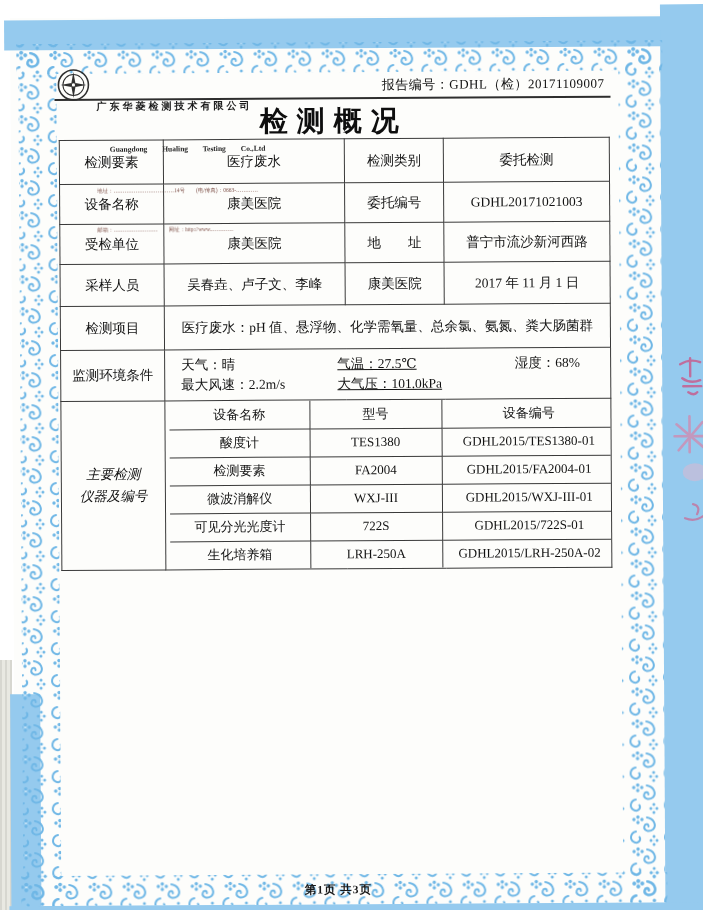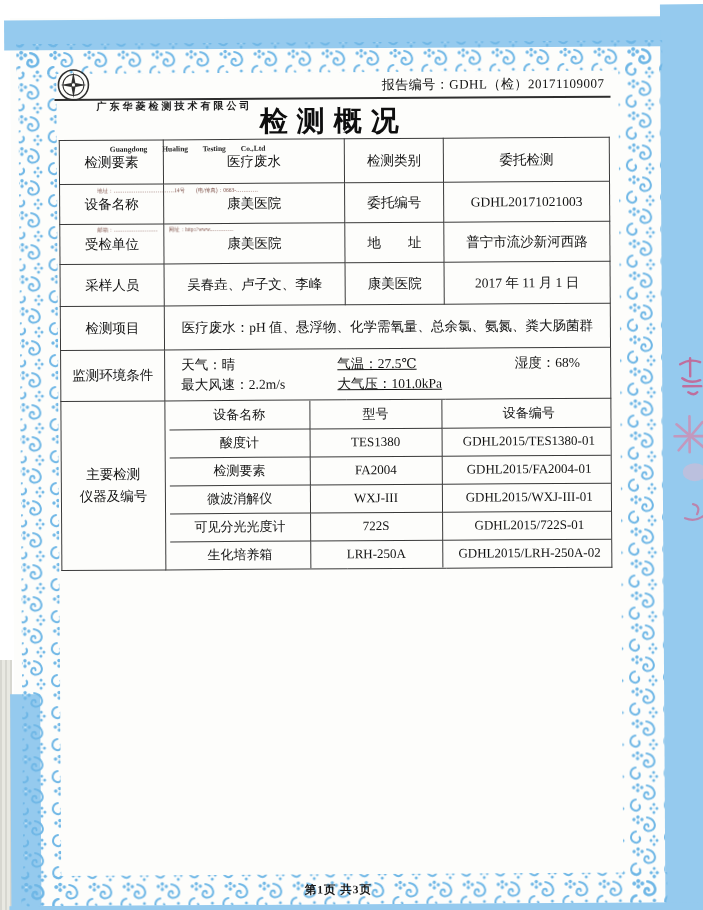--- a/index.html
+++ b/index.html
@@ -59,21 +59,21 @@
   .env-wrap{display:flex;text-align:left;padding-left:12px;line-height:20px;}
   .env-c1{width:41%;} .env-c2{width:35%;text-decoration:underline;} .env-c3{width:24%;margin-left:44px;}
   td.no-pad{padding:0;}
   table.equip{width:100%;border-collapse:collapse;table-layout:fixed;}
   table.equip td{border:1.2px solid #3a3a3a;font-size:13px;text-align:center;vertical-align:middle;}
   table.equip tr{height:28px;}
   table.equip td:first-child{border-left:none;}
   table.equip td:last-child{border-right:none;}
   table.equip tr:first-child td{border-top:none;}
   table.equip tr:last-child td{border-bottom:none;}
-  .two-line{line-height:22px;}
+  .two-line{line-height:22px;font-style:italic;}
 
   .footer-line{
     position:absolute;left:48px;top:866px;width:550px;text-align:center;
     font-size:11.5px;font-weight:700;color:#1a1a1a;z-index:6;letter-spacing:1px;
   }
   .handwriting{position:absolute;left:646px;top:340px;z-index:7;}
 </style>
 </head>
 <body>
 

